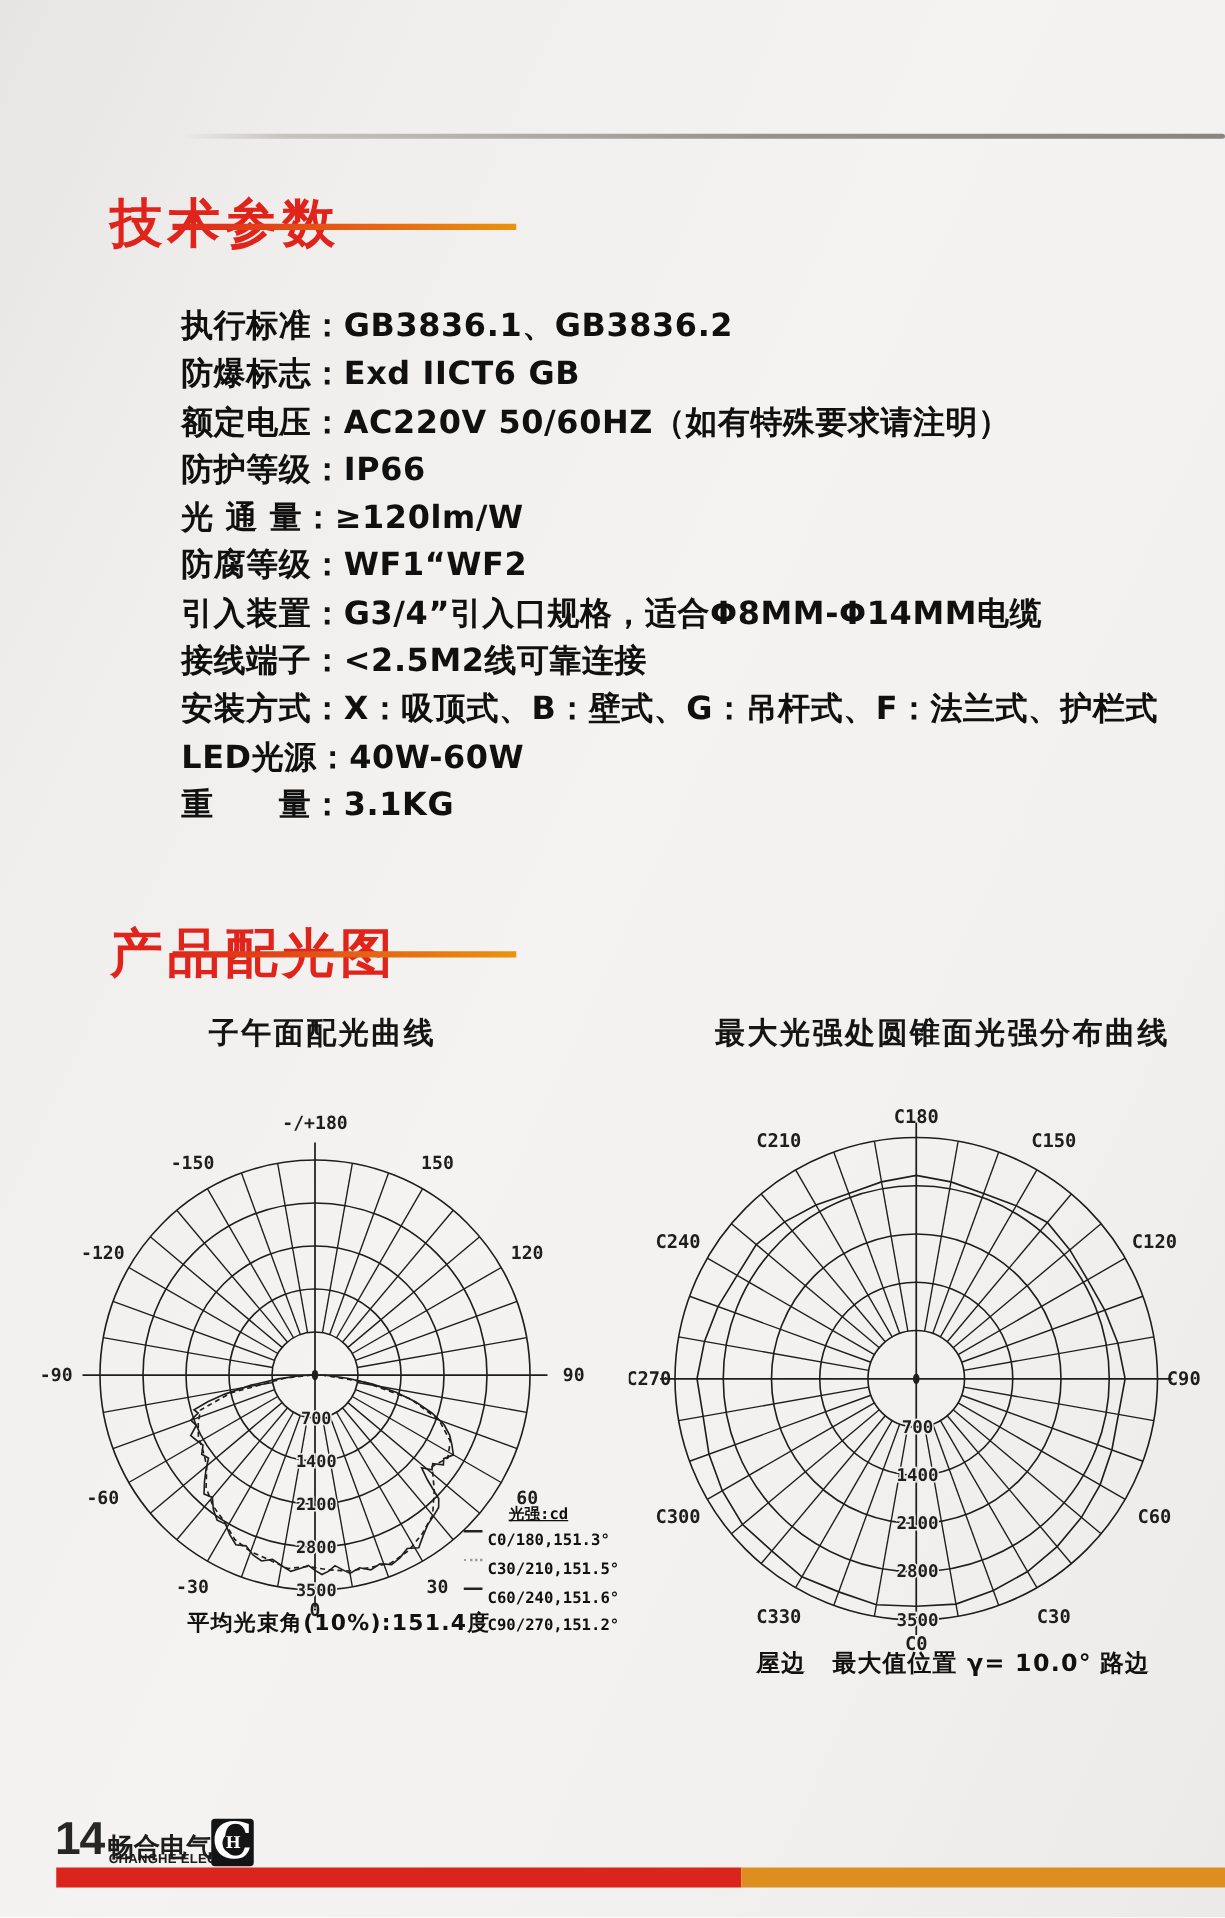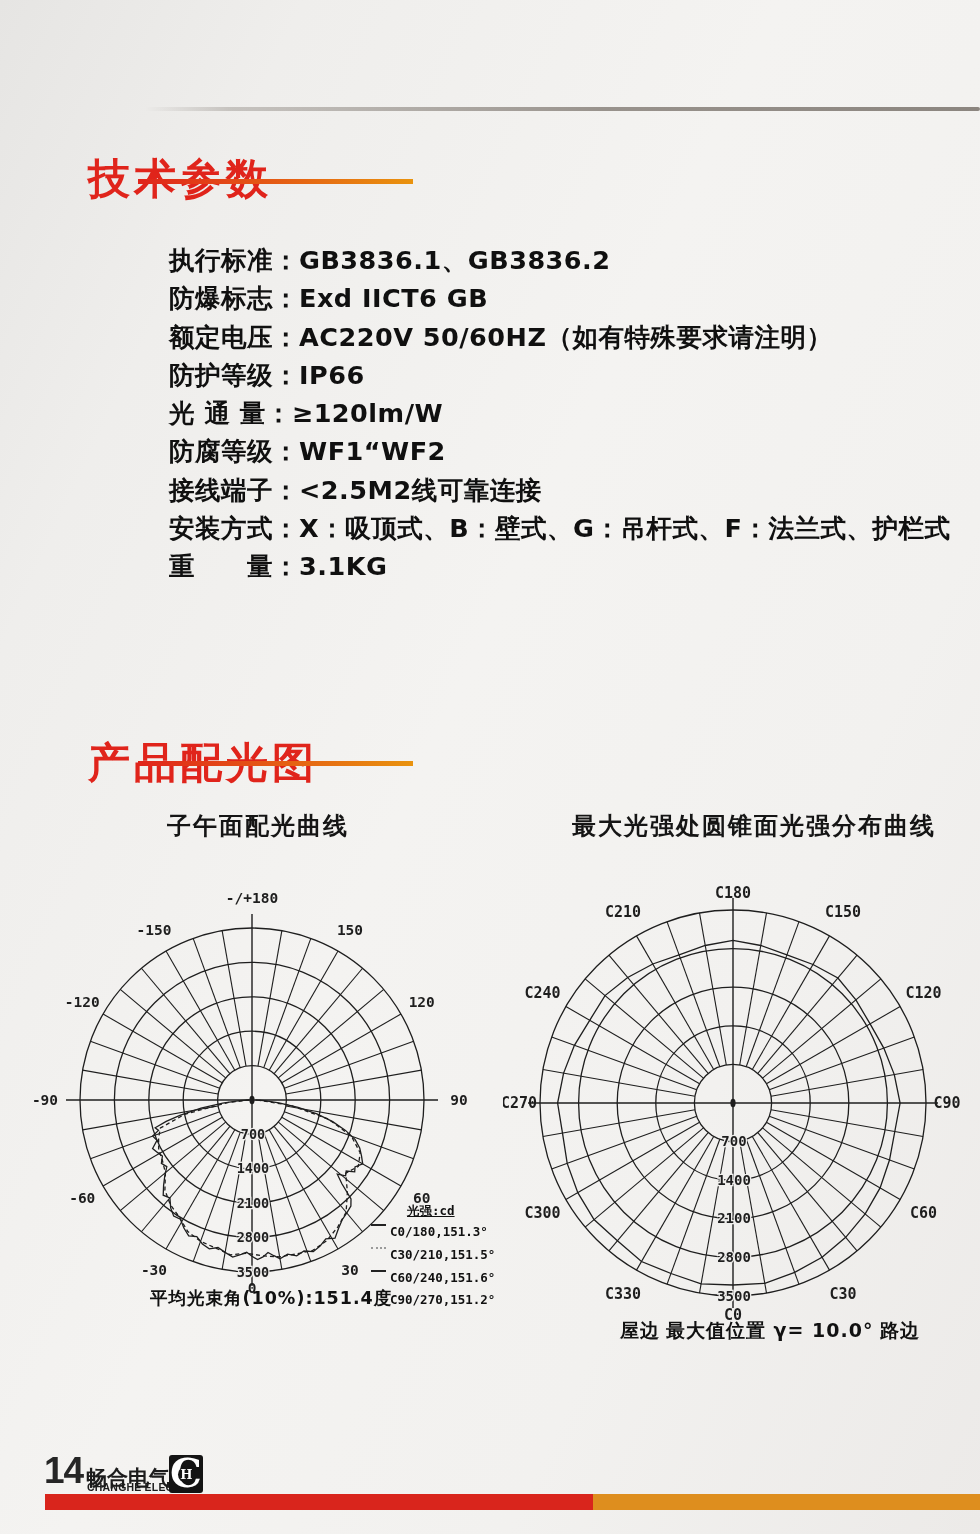--- a/index.html
+++ b/index.html
@@ -11,40 +11,40 @@
   .sec-title{position:absolute;left:88px;font-size:42px;line-height:46px;font-weight:700;
     letter-spacing:4px;color:var(--title-red,#e0241b);}
   #title-tech{top:128px;}
   #title-photo{top:712px;}
   .title-underline{position:absolute;left:138px;width:275px;height:5px;
     background:linear-gradient(90deg,var(--title-red,#e0241b),var(--underline-orange,#e9930e));}
   #underline-tech{top:179px;}
   #underline-photo{top:761px;}
   .specs{position:absolute;left:145px;top:243px;font-size:25.5px;font-weight:700;
     color:#101010;letter-spacing:.5px;}
-  .spec-row{height:38.3px;white-space:pre;margin-left:24px;}
+  .spec-row{height:38.3px;white-space:pre;}
   .chart-title{position:absolute;font-size:24px;font-weight:700;letter-spacing:2px;color:#151515;}
   #chart-title-left{left:167px;top:810px;}
   #chart-title-right{left:572px;top:810px;text-align:center;}
   .chart-svg{position:absolute;}
   #chart-left{left:30px;top:876px;}
   #chart-right{left:503px;top:876px;}
   .chart-svg text{font-family:"DejaVu Sans Mono", monospace;}
   .legend{position:absolute;left:371px;top:1203px;width:140px;font-family:"DejaVu Sans Mono",monospace;
     font-weight:700;font-size:12.5px;color:#101010;}
   .legend-title{padding-left:36px;margin-bottom:4px;text-decoration:underline;}
   .legend-row{display:flex;align-items:flex-start;height:22.8px;white-space:nowrap;}
   .legend-marker{width:15px;margin-right:4px;flex:0 0 15px;}
   .legend-marker.solid{border-top:2px solid #222;}
   .legend-marker.dotted{border-top:2px dotted #9a9a9a;}
   .legend-marker.none{border-top:2px solid transparent;}
   .caption{position:absolute;left:150px;top:1286px;font-size:17.5px;font-weight:700;
     letter-spacing:1px;color:#111;}
   .cone-footer{position:absolute;top:1318px;font-size:19px;font-weight:700;color:#111;letter-spacing:1px;}
-  #cone-footer-left{left:620px;}
+  #cone-footer-left{left:605px;}
   #cone-footer-center{left:666px;}
   #cone-footer-right{left:880px;}
   .page-num{position:absolute;left:44px;top:1452px;font-family:"Liberation Sans",sans-serif;
     font-size:37px;line-height:38px;font-weight:800;letter-spacing:-1px;color:#262626;}
   .brand-cn{position:absolute;left:86px;top:1464px;font-size:21px;font-weight:800;color:#1c1c1c;}
   .brand-en{position:absolute;left:87px;top:1481px;font-size:10.5px;font-weight:700;
     letter-spacing:.2px;color:#1c1c1c;font-family:"Liberation Sans",sans-serif;}
   .logo{position:absolute;left:169px;top:1455px;width:34px;height:38px;background:#141414;
     border-radius:3px;overflow:hidden;}
   .logo-c{position:absolute;left:0;top:-2px;width:34px;height:40px;color:#fff;
@@ -65,22 +65,24 @@
   <h1 class="sec-title" id="title-tech">技术参数</h1>
   <div class="title-underline" id="underline-tech"></div>
 
   <div class="specs" id="spec-list">
       <div class="spec-row"><span>执行标准：</span><span>GB3836.1、GB3836.2</span></div>
       <div class="spec-row"><span>防爆标志：</span><span>Exd IICT6 GB</span></div>
       <div class="spec-row"><span>额定电压：</span><span>AC220V 50/60HZ（如有特殊要求请注明）</span></div>
       <div class="spec-row"><span>防护等级：</span><span>IP66</span></div>
       <div class="spec-row"><span>光 通 量：</span><span>≥120lm/W</span></div>
       <div class="spec-row"><span>防腐等级：</span><span>WF1“WF2</span></div>
+      <div class="spec-row"><span>引入装置：</span><span>G3/4”引入口规格，适合Φ8MM-Φ14MM电缆</span></div>
       <div class="spec-row"><span>接线端子：</span><span>&lt;2.5M2线可靠连接</span></div>
       <div class="spec-row"><span>安装方式：</span><span>X：吸顶式、B：壁式、G：吊杆式、F：法兰式、护栏式</span></div>
+      <div class="spec-row"><span>LED光源：</span><span>40W-60W</span></div>
       <div class="spec-row"><span>重　　量：</span><span>3.1KG</span></div>
     </div>
 
   <h1 class="sec-title" id="title-photo">产品配光图</h1>
   <div class="title-underline" id="underline-photo"></div>
 
   <div class="chart-title" id="chart-title-left">子午面配光曲线</div>
   <div class="chart-title" id="chart-title-right">最大光强处圆锥面光强分布曲线</div>
 
   <svg class="chart-svg" id="chart-left" width="470" height="450">

